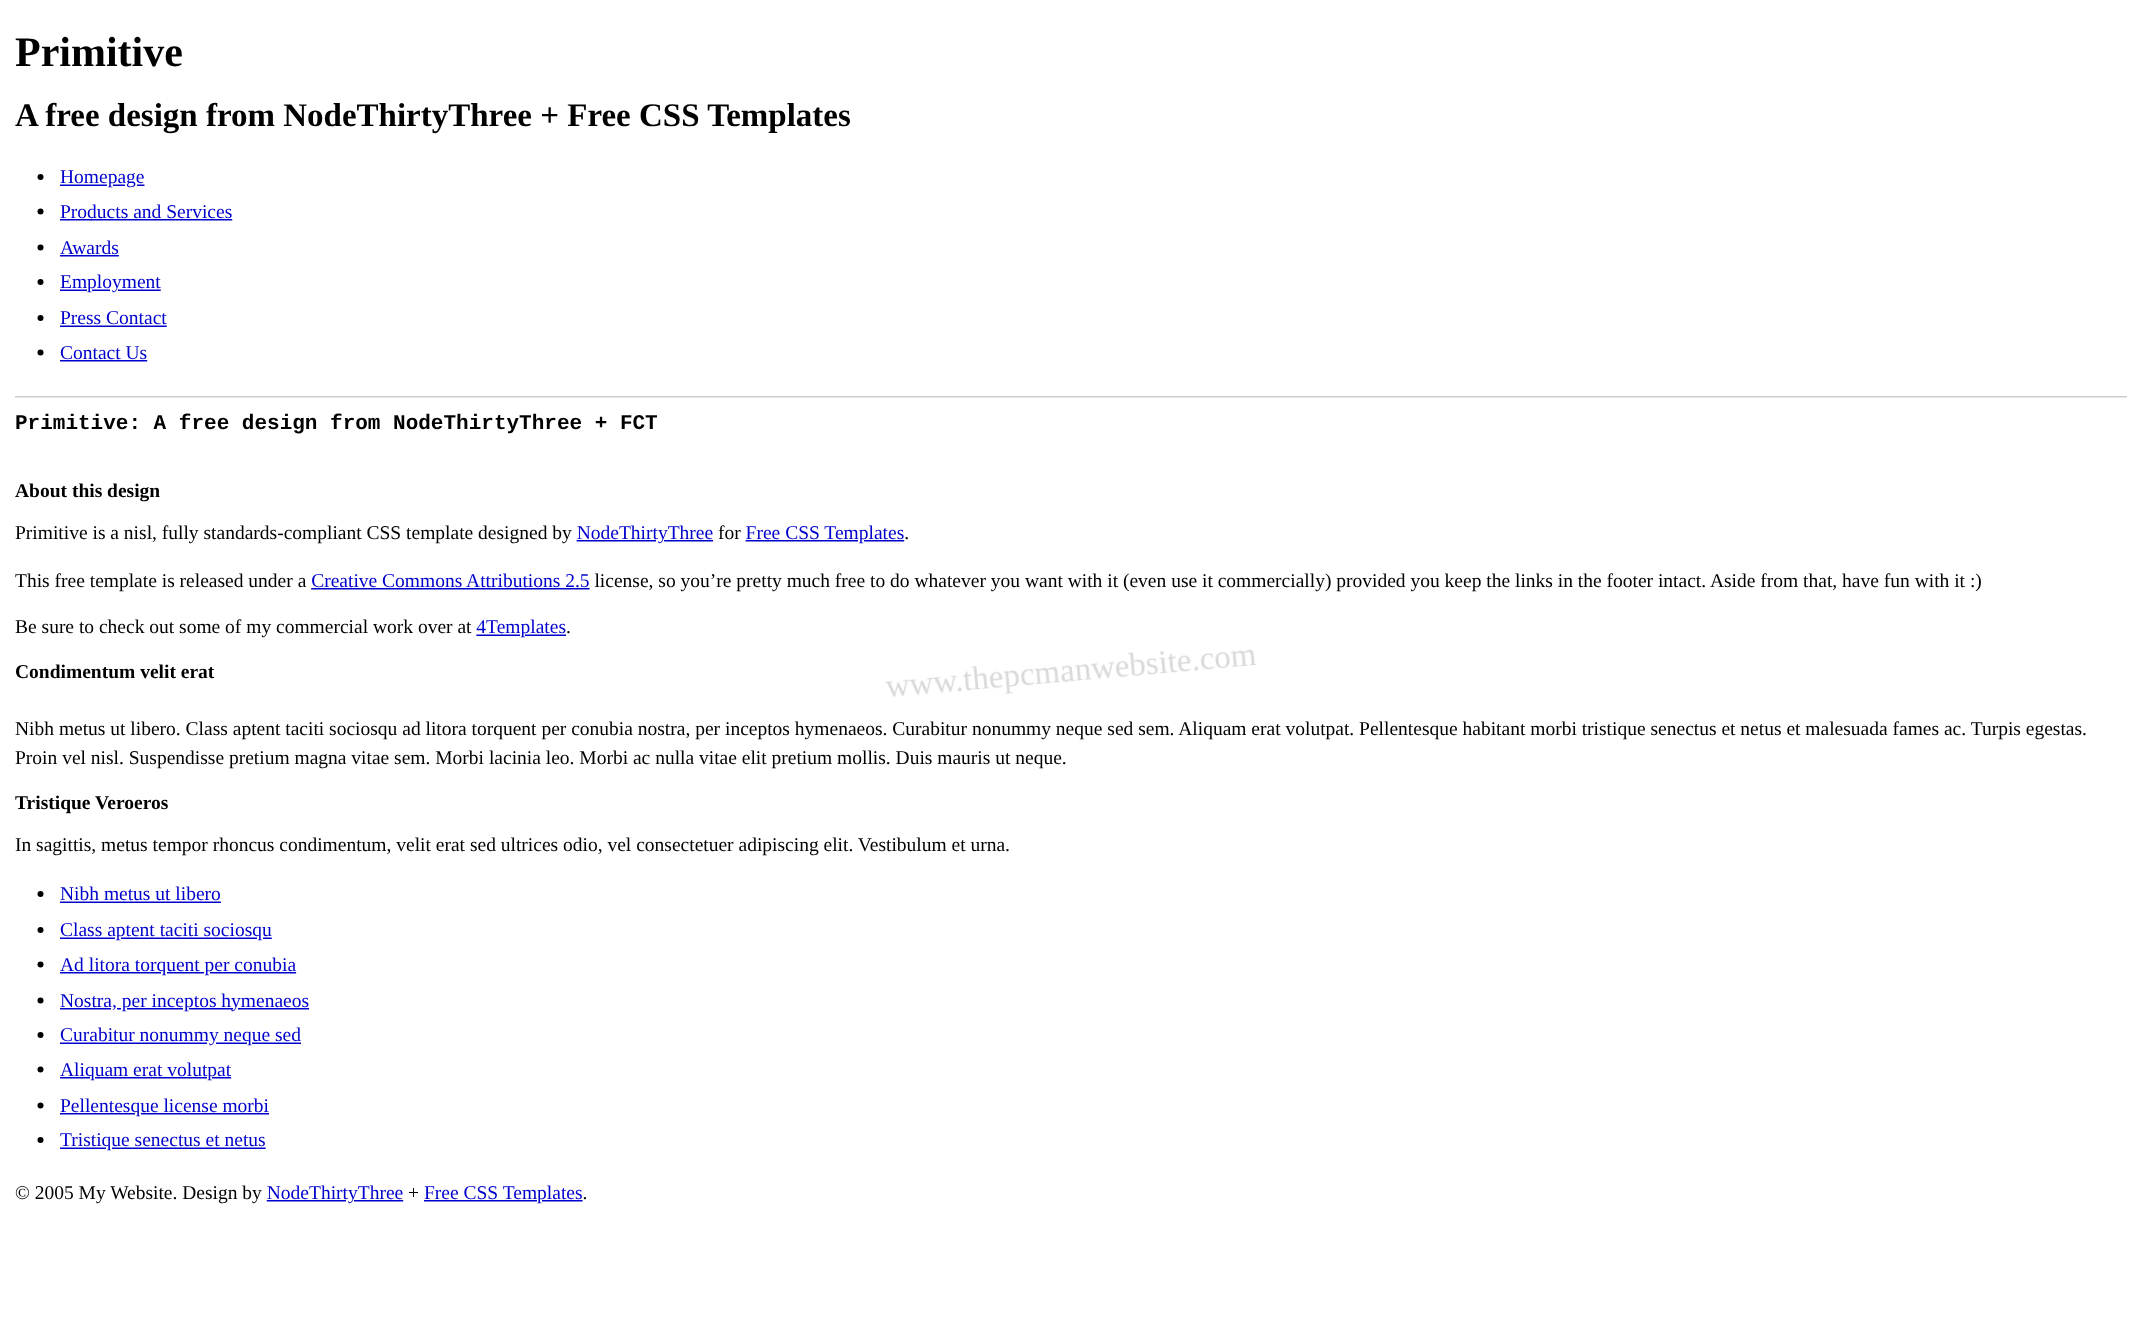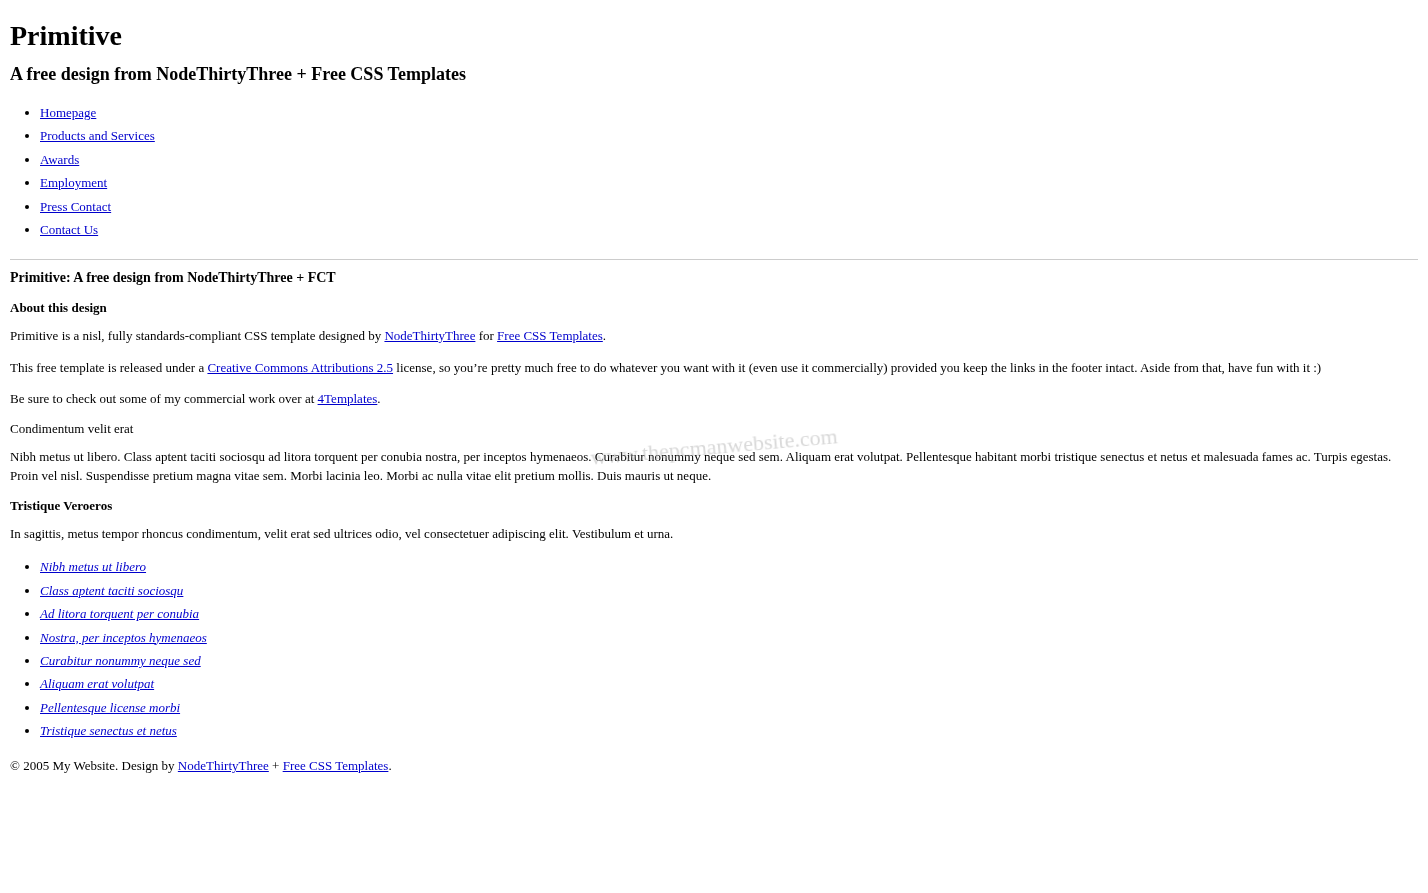--- a/index.html
+++ b/index.html
@@ -15,68 +15,68 @@
       padding: 20px 10px 20px 10px;
       max-width: 1428px;
     }
     #site-title {
       font-size: 28px;
       font-weight: bold;
       margin-bottom: 12px;
       font-family: Liberation Serif, serif;
     }
     #site-subtitle {
-      font-size: 18px;
+      font-size: 22px;
       font-weight: bold;
       margin-bottom: 16px;
       font-family: Georgia, serif;
     }
     #nav-list {
       list-style: disc;
       margin-left: 30px;
       margin-bottom: 18px;
       line-height: 1.8;
     }
     #nav-list a {
       color: #00c;
       text-decoration: underline;
       font-size: 13px;
     }
     #page-heading {
       font-size: 14px;
       font-weight: bold;
-      margin-bottom: 14px;
+      margin-bottom: 28px;
       border-top: 1px solid #ccc;
       padding-top: 10px;
+      font-family: Liberation Mono, monospace;
     }
     #about-heading {
       font-size: 13px;
       font-weight: bold;
       margin-bottom: 10px;
     }
     .paragraph {
       font-size: 13px;
       line-height: 1.5;
       margin-bottom: 12px;
     }
     .paragraph a {
       color: #00c;
       text-decoration: underline;
     }
     #section-heading {
       font-size: 13px;
-      font-weight: normal;
-      margin-bottom: 10px;
+      font-weight: bold;
+      margin-bottom: 20px;
     }
     #content-list {
       list-style: disc;
       margin-left: 30px;
       margin-bottom: 16px;
       line-height: 1.8;
-      font-style: italic;
     }
     #content-list a {
       color: #00c;
       text-decoration: underline;
       font-size: 13px;
     }
     #footer {
       font-size: 13px;
       margin-top: 10px;
       color: #000;

